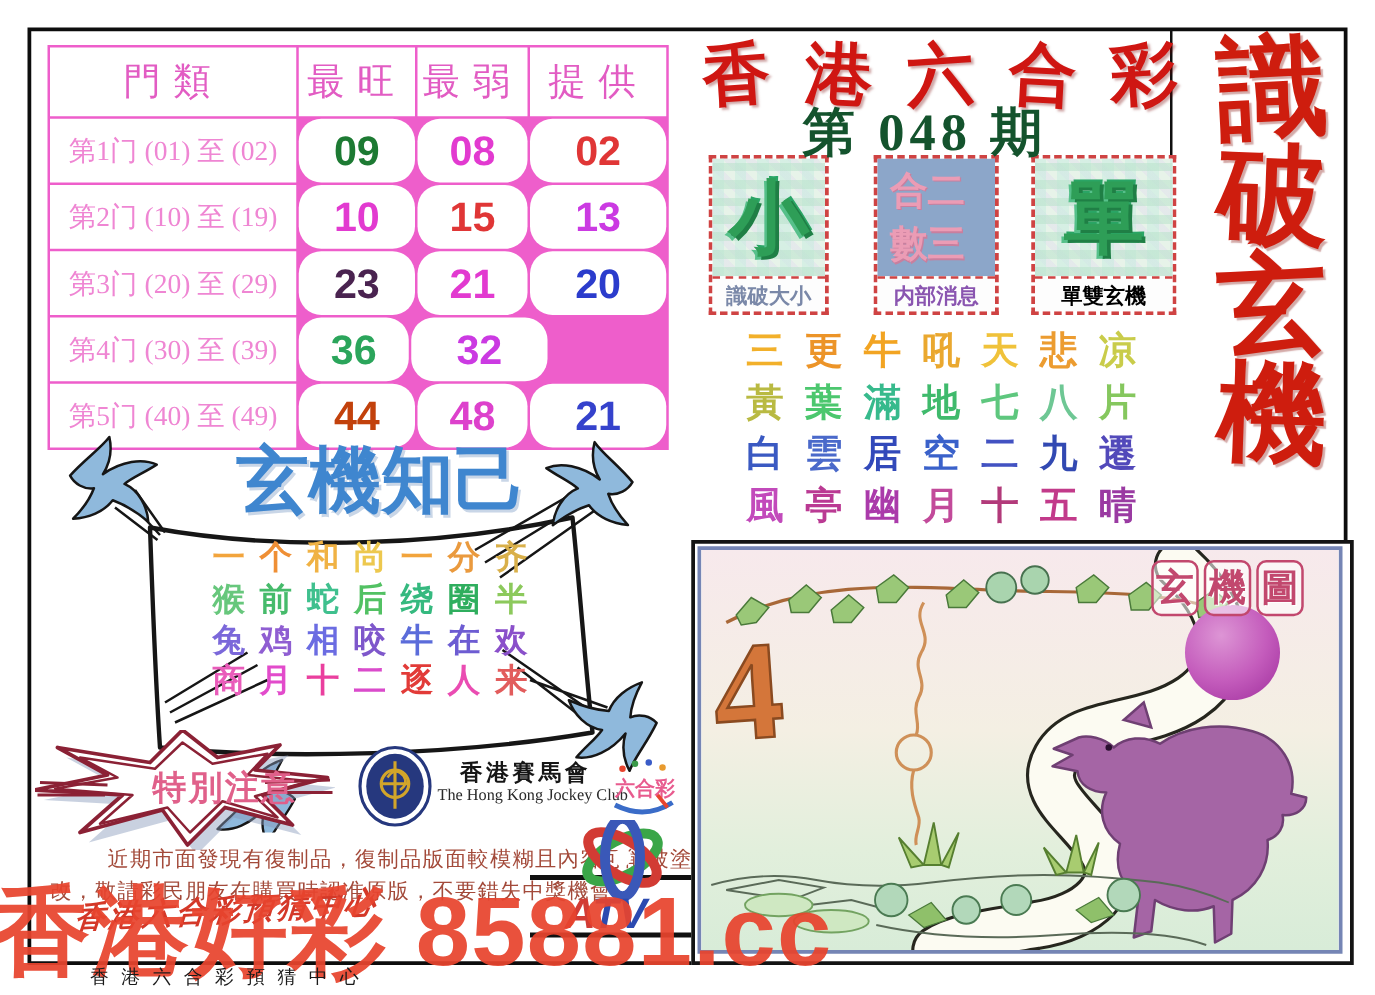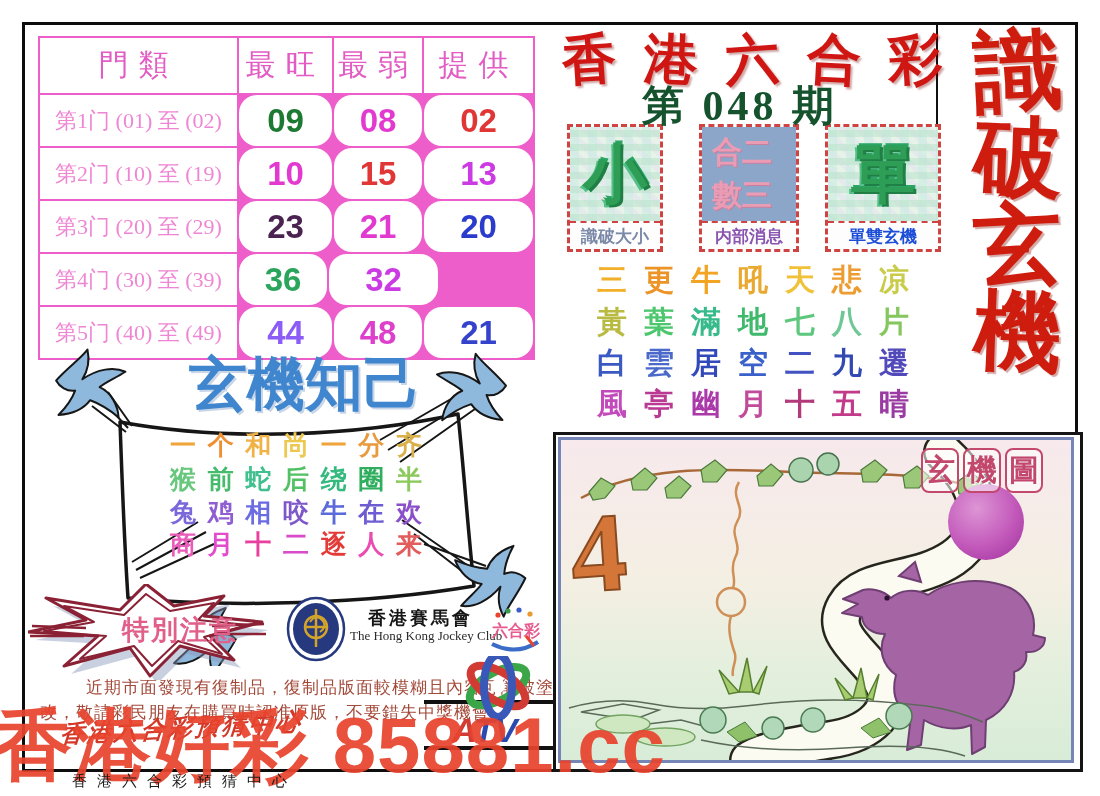--- a/index.html
+++ b/index.html
@@ -66,21 +66,21 @@
       repeating-linear-gradient(0deg, rgba(185,226,203,.55) 0 7px, rgba(255,255,255,0) 7px 14px),
       repeating-linear-gradient(90deg, rgba(200,236,224,.55) 0 9px, rgba(255,250,240,0) 9px 18px),
       repeating-linear-gradient(45deg, rgba(222,212,240,.30) 0 6px, transparent 6px 12px);}
   .mosaic .glyph{font-size:64px;font-weight:bold;color:#2e9e57;font-family:"Liberation Serif",serif;
       text-shadow:3px 2px 0 #1f7f45,-2px 2px 0 #56c08a,2px -2px 0 #2aa565;}
   .bluebox{background:#8ca6c9;flex-direction:column;display:flex;align-items:center;justify-content:center;gap:2px;}
   .bluebox .bline{display:flex;width:74px;justify-content:space-between;font-size:30px;font-weight:bold;
       color:#eb9cb5;font-family:Liberation Mono, monospace;text-shadow:1px 1px 0 #c87f9e;}
   .hint-cap{height:26px;border-top:2px dashed #cf4343;background:#fdfdfd;display:flex;
       align-items:center;justify-content:center;font-size:17px;font-weight:bold;}
-  .cap0{color:#7a88a8}.cap1{color:#8a55b0}.cap2{color:#1d4ed8}
+  .cap0{color:#7a88a8}.cap1{color:#8a55b0}.cap2{color:#000000}
 
   
   .rp-line{left:597px;width:312px;font-size:30px;height:40px;}
   .rp0{top:260px}.rp1{top:302px}.rp2{top:343px}.rp3{top:384px}
 
   
   .mframe{left:553px;top:432px;width:520px;height:330px;border:3px solid #141414;background:#fff;
       padding:2px;z-index:1;}
   .mframe-inner{width:510px;height:320px;border:3px solid #7585b5;overflow:hidden;position:relative;}
   .stamp{position:absolute;right:28px;top:8px;display:flex;gap:4px;z-index:4;}
@@ -121,21 +121,21 @@
         <div class="lt-cell val c2" style="color: rgb(226, 58, 208);">21</div>
         <div class="lt-cell val c3" style="color: rgb(43, 60, 204);">20</div>
       </div>
       <div class="lt-row">
         <div class="lt-cell lbl c0">第4门 (30) 至 (39)</div>
         <div class="lt-cell val c2" style="color: rgb(43, 165, 91);">36</div>
         <div class="lt-cell val c3" style="color: rgb(203, 58, 226);">32</div>
       </div>
       <div class="lt-row">
         <div class="lt-cell lbl c0">第5门 (40) 至 (49)</div>
-        <div class="lt-cell val c1" style="color: #8b5cf6;">44</div>
+        <div class="lt-cell val c1" style="color: #c2410c;">44</div>
         <div class="lt-cell val c2" style="color: rgb(221, 65, 204);">48</div>
         <div class="lt-cell val c3" style="color: rgb(53, 66, 204);">21</div>
       </div>
     </div>
 
   <svg class="abs" style="left:28px;top:336px;" width="512" height="330" viewBox="0 0 512 330">
     <g>
       <path d="M92,86 C200,106 330,100 430,78 C436,136 440,194 446,250 C340,268 200,272 100,262 C96,202 94,144 92,86 Z" fill="#ffffff" stroke="#161616" stroke-width="3.5" stroke-linejoin="round"></path>
     </g>
     <g stroke="#161616" stroke-width="2">

